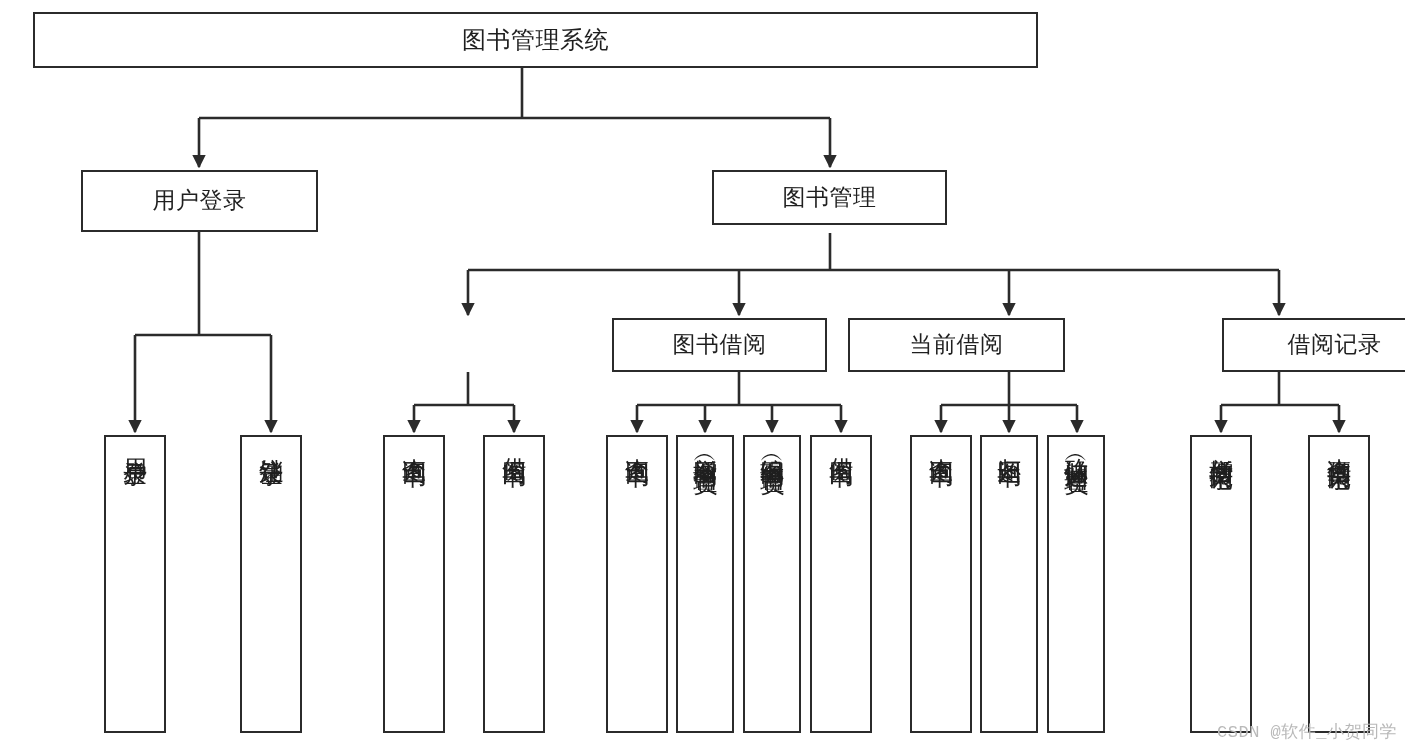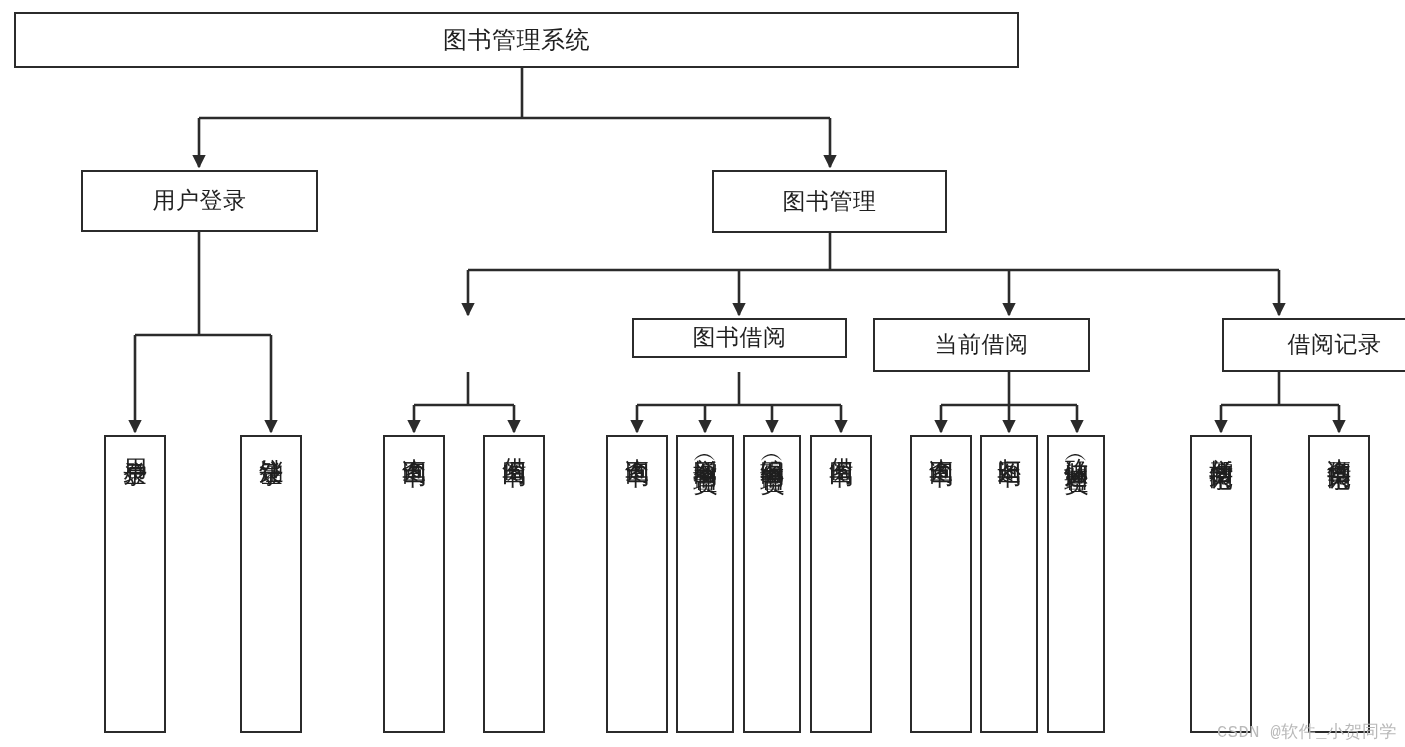--- a/index.html
+++ b/index.html
@@ -125,35 +125,35 @@
       <path d="M 1009 405 L 1009 432" marker-end="url(#arrow)"></path>
       <path d="M 1077 405 L 1077 432" marker-end="url(#arrow)"></path>
 
       <path d="M 1279 372 L 1279 405"></path>
       <path d="M 1221 405 L 1339 405"></path>
       <path d="M 1221 405 L 1221 432" marker-end="url(#arrow)"></path>
       <path d="M 1339 405 L 1339 432" marker-end="url(#arrow)"></path>
     </g>
   </svg>
 
-  <div class="node h root" style="left:14px; top:12px; width:1005px; height:56px;">
+  <div class="node h root" style="left:33px; top:12px; width:1005px; height:56px;">
     <span class="label">图书管理系统</span>
   </div>
 
   <div class="node h" style="left:81px; top:170px; width:237px; height:62px;">
     <span class="label">用户登录</span>
   </div>
-  <div class="node h" style="left:712px; top:170px; width:235px; height:63px;">
+  <div class="node h" style="left:712px; top:170px; width:235px; height:55px;">
     <span class="label">图书管理</span>
   </div>
 
-  <div class="node h" style="left:632px; top:318px; width:215px; height:40px;">
+  <div class="node h" style="left:612px; top:318px; width:215px; height:54px;">
     <span class="label">图书借阅</span>
   </div>
-  <div class="node h" style="left:873px; top:318px; width:217px; height:54px;">
+  <div class="node h" style="left:848px; top:318px; width:217px; height:54px;">
     <span class="label">当前借阅</span>
   </div>
   <div class="node h" style="left:1222px; top:318px; width:225px; height:54px;">
     <span class="label">借阅记录</span>
   </div>
 
   <div class="node v" style="left:104px; top:435px; width:62px; height:298px;">
     <span class="label">用户登录</span>
   </div>
   <div class="node v" style="left:240px; top:435px; width:62px; height:298px;">

